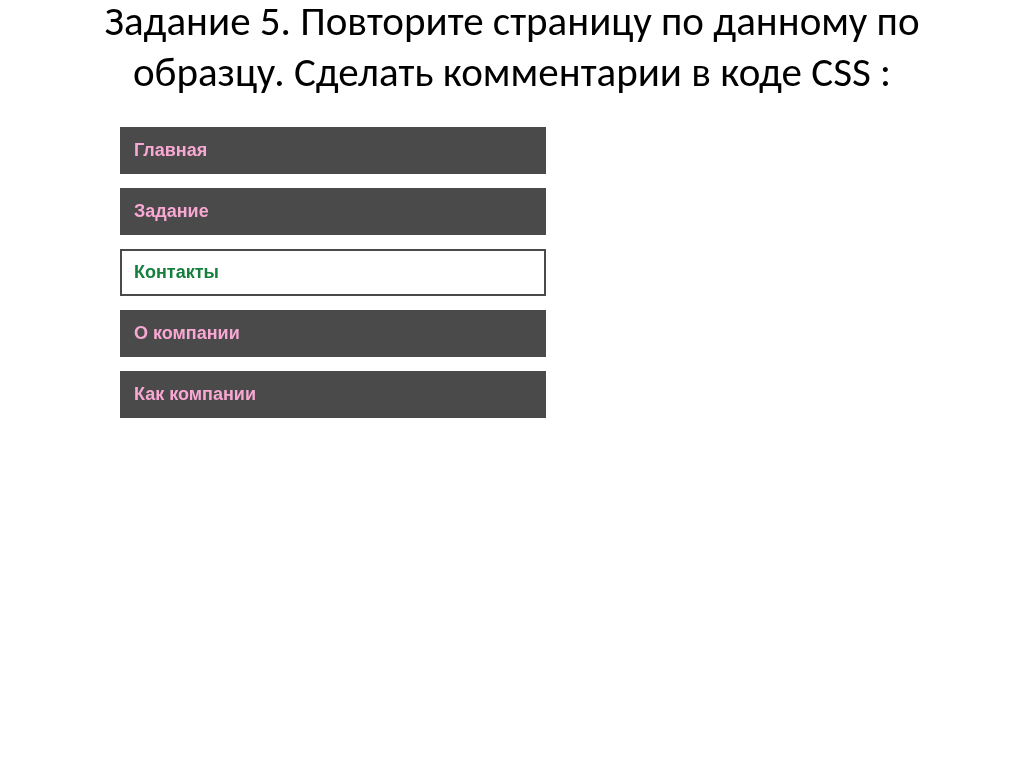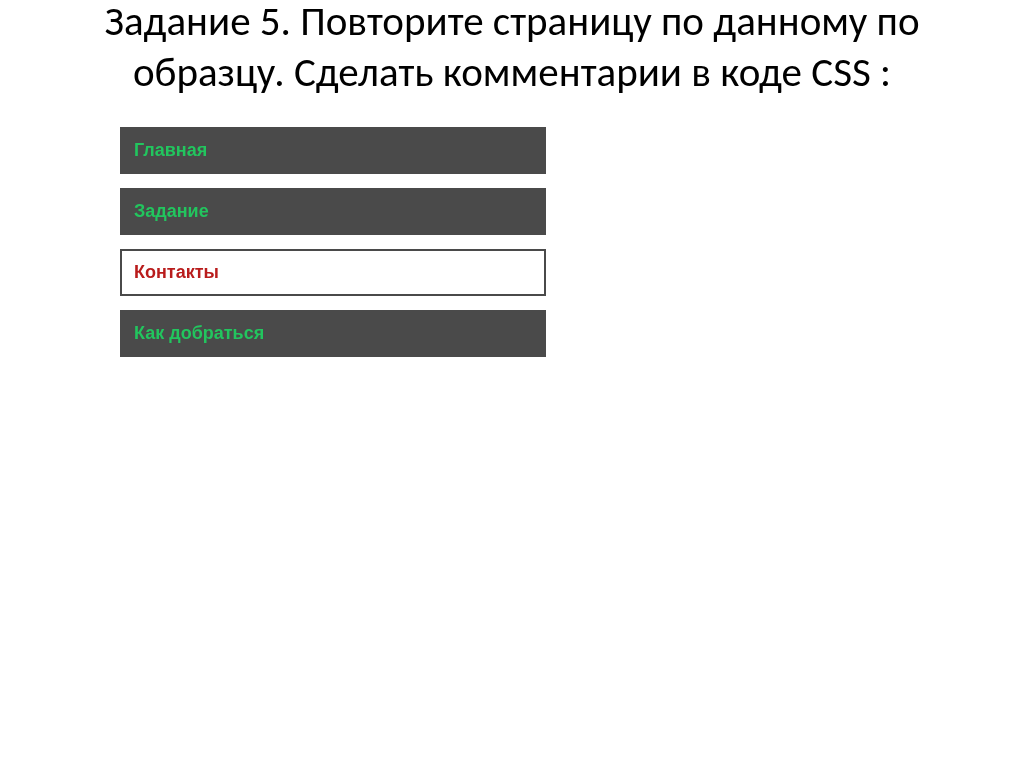--- a/index.html
+++ b/index.html
@@ -27,37 +27,38 @@
     .menu-container {
       margin-left: 120px;
       width: 426px;
     }
     .menu-item {
       display: block;
       height: 47px;
       margin-bottom: 14px;
       border: 2px solid #4a4a4a;
       background: #4a4a4a;
-      color: #22c55e;
+      color: #f9a8d4;
       font-weight: bold;
       font-size: 18px;
       font-family: Arial, sans-serif;
       padding-left: 12px;
       line-height: 43px;
       cursor: pointer;
     }
     .menu-item.active {
       background: #ffffff;
-      color: #b91c1c;
+      color: #15803d;
       border: 2px solid #4a4a4a;
     }
   </style>
 </head>
 <body>
 
 <h1 class="heading">Задание 5. Повторите страницу по данному по образцу. Сделать комментарии в коде CSS :</h1>
 
 <div class="menu-container">
   <a class="menu-item">Главная</a>
   <a class="menu-item">Задание</a>
   <a class="menu-item active">Контакты</a>
-  <a class="menu-item">Как добраться</a>
+  <a class="menu-item">О компании</a>
+  <a class="menu-item">Как компании</a>
 </div>
 
 </body></html>

